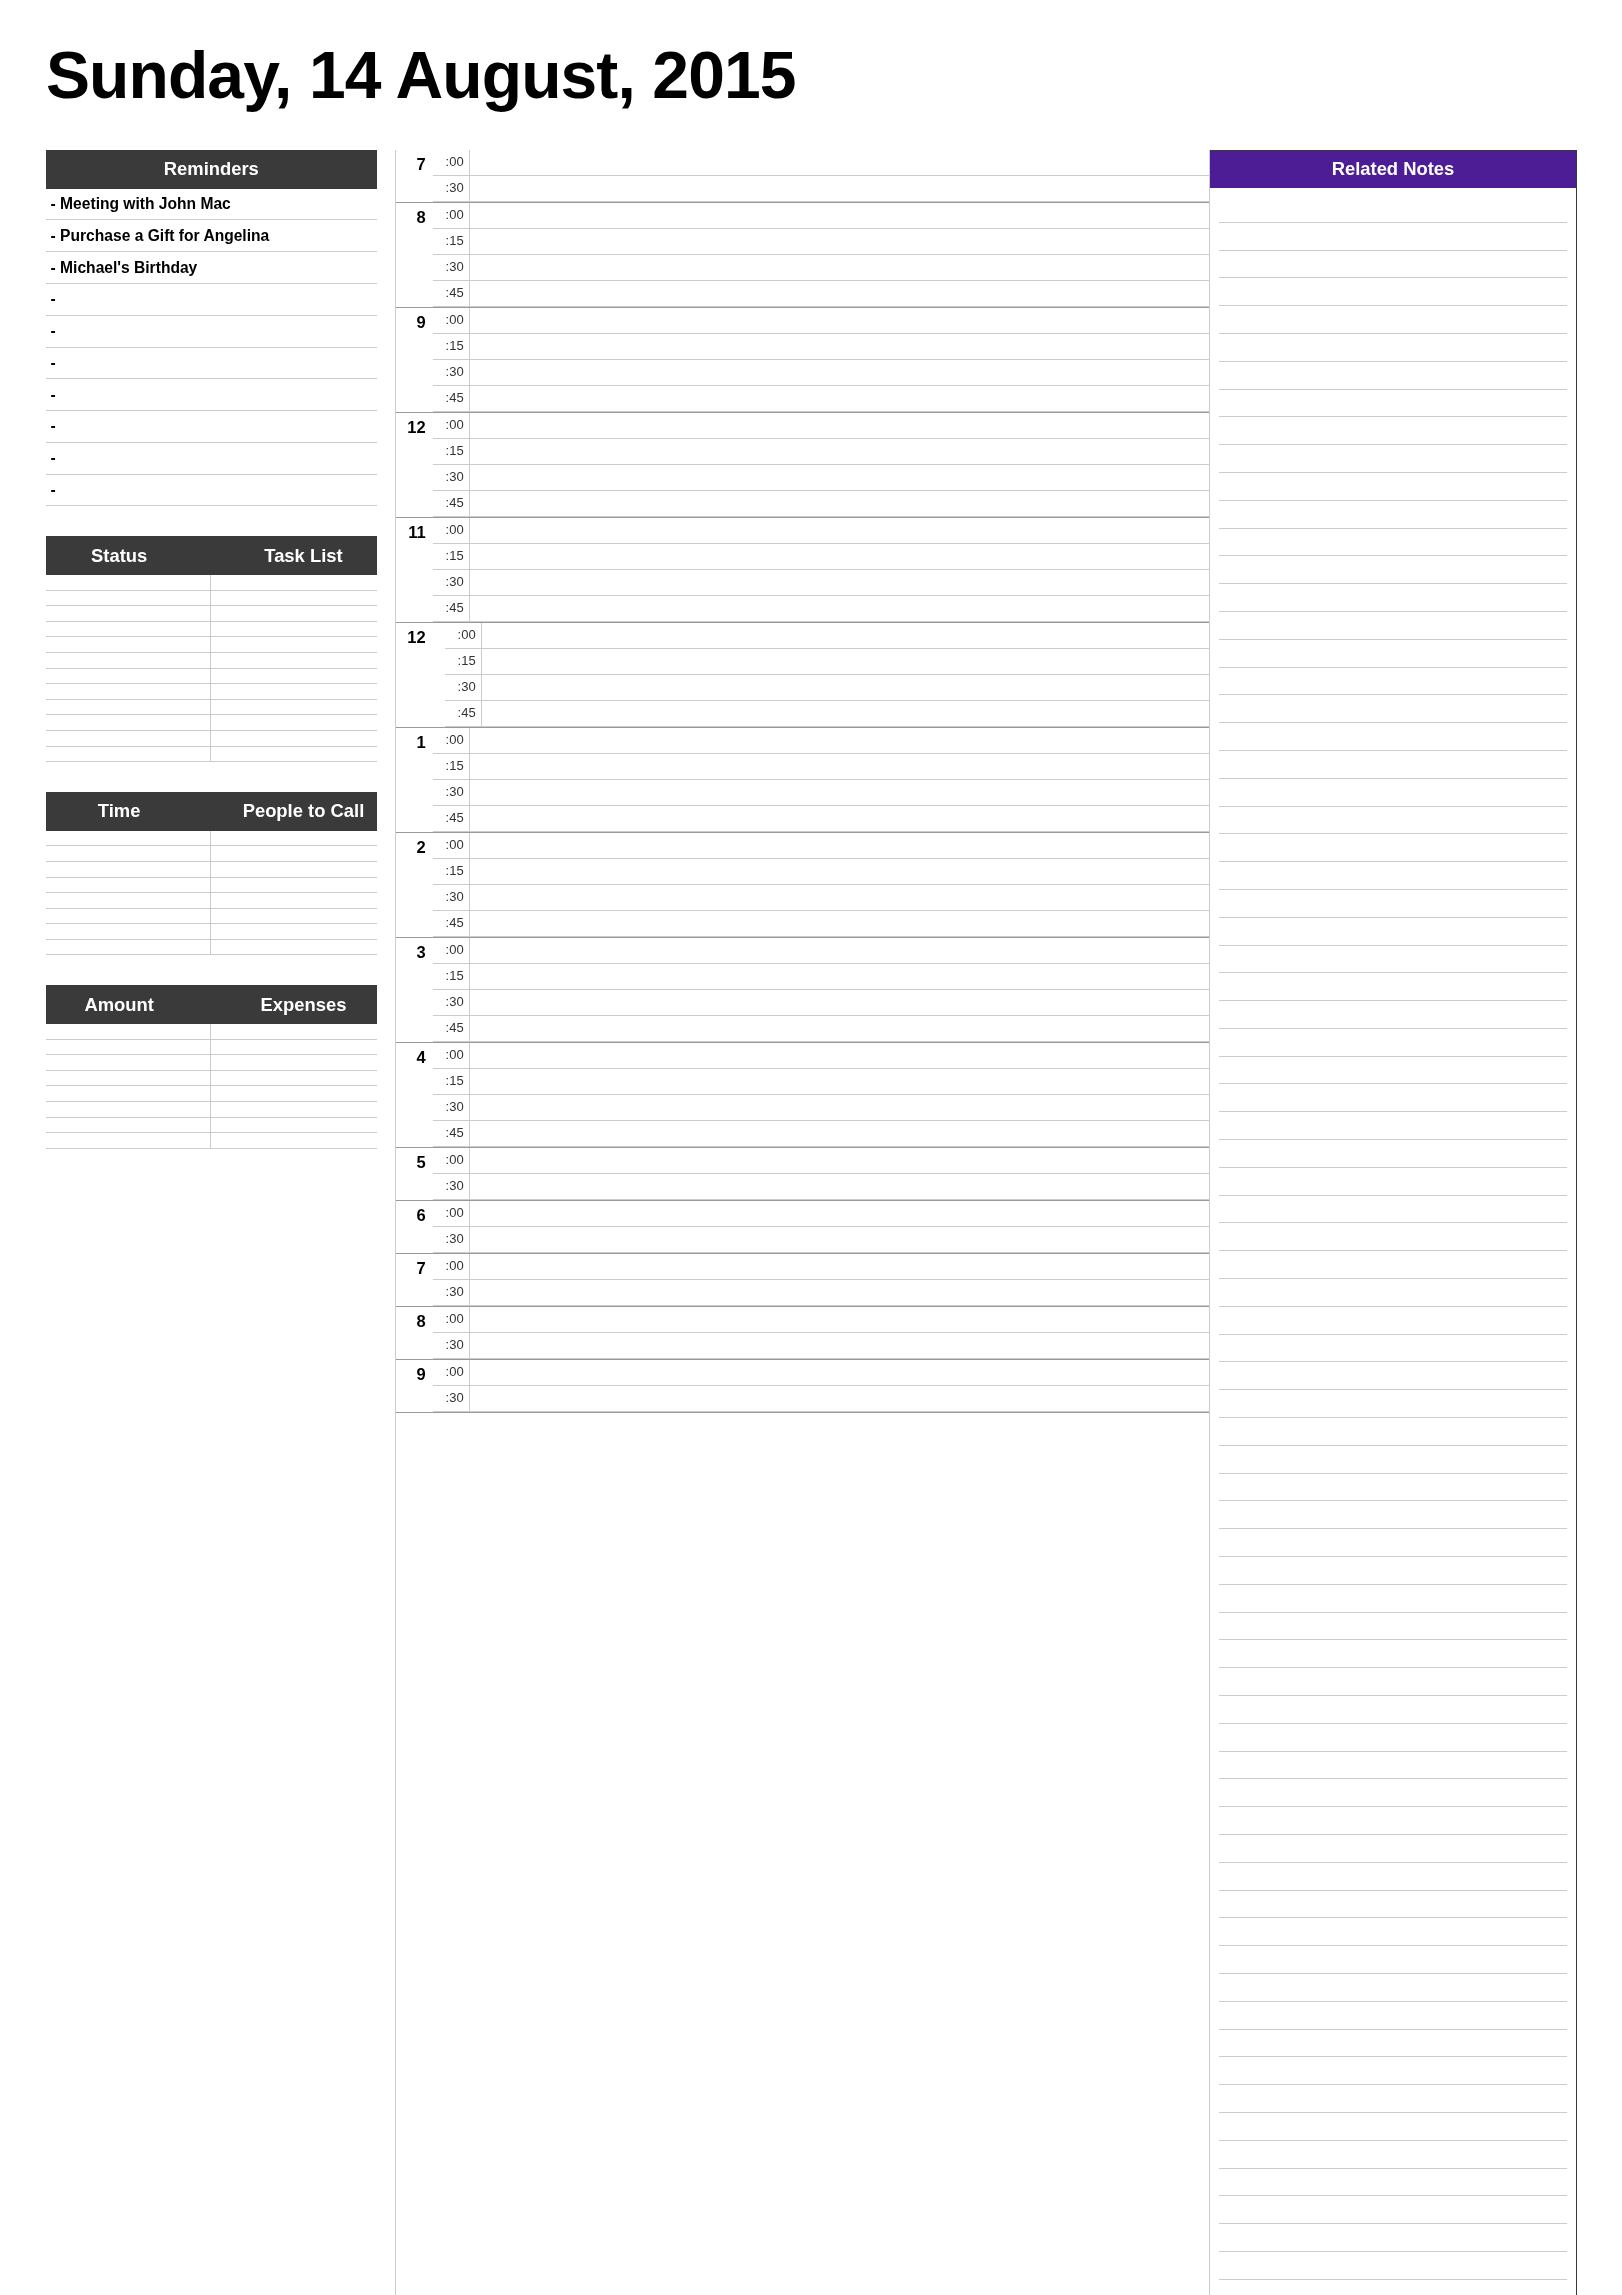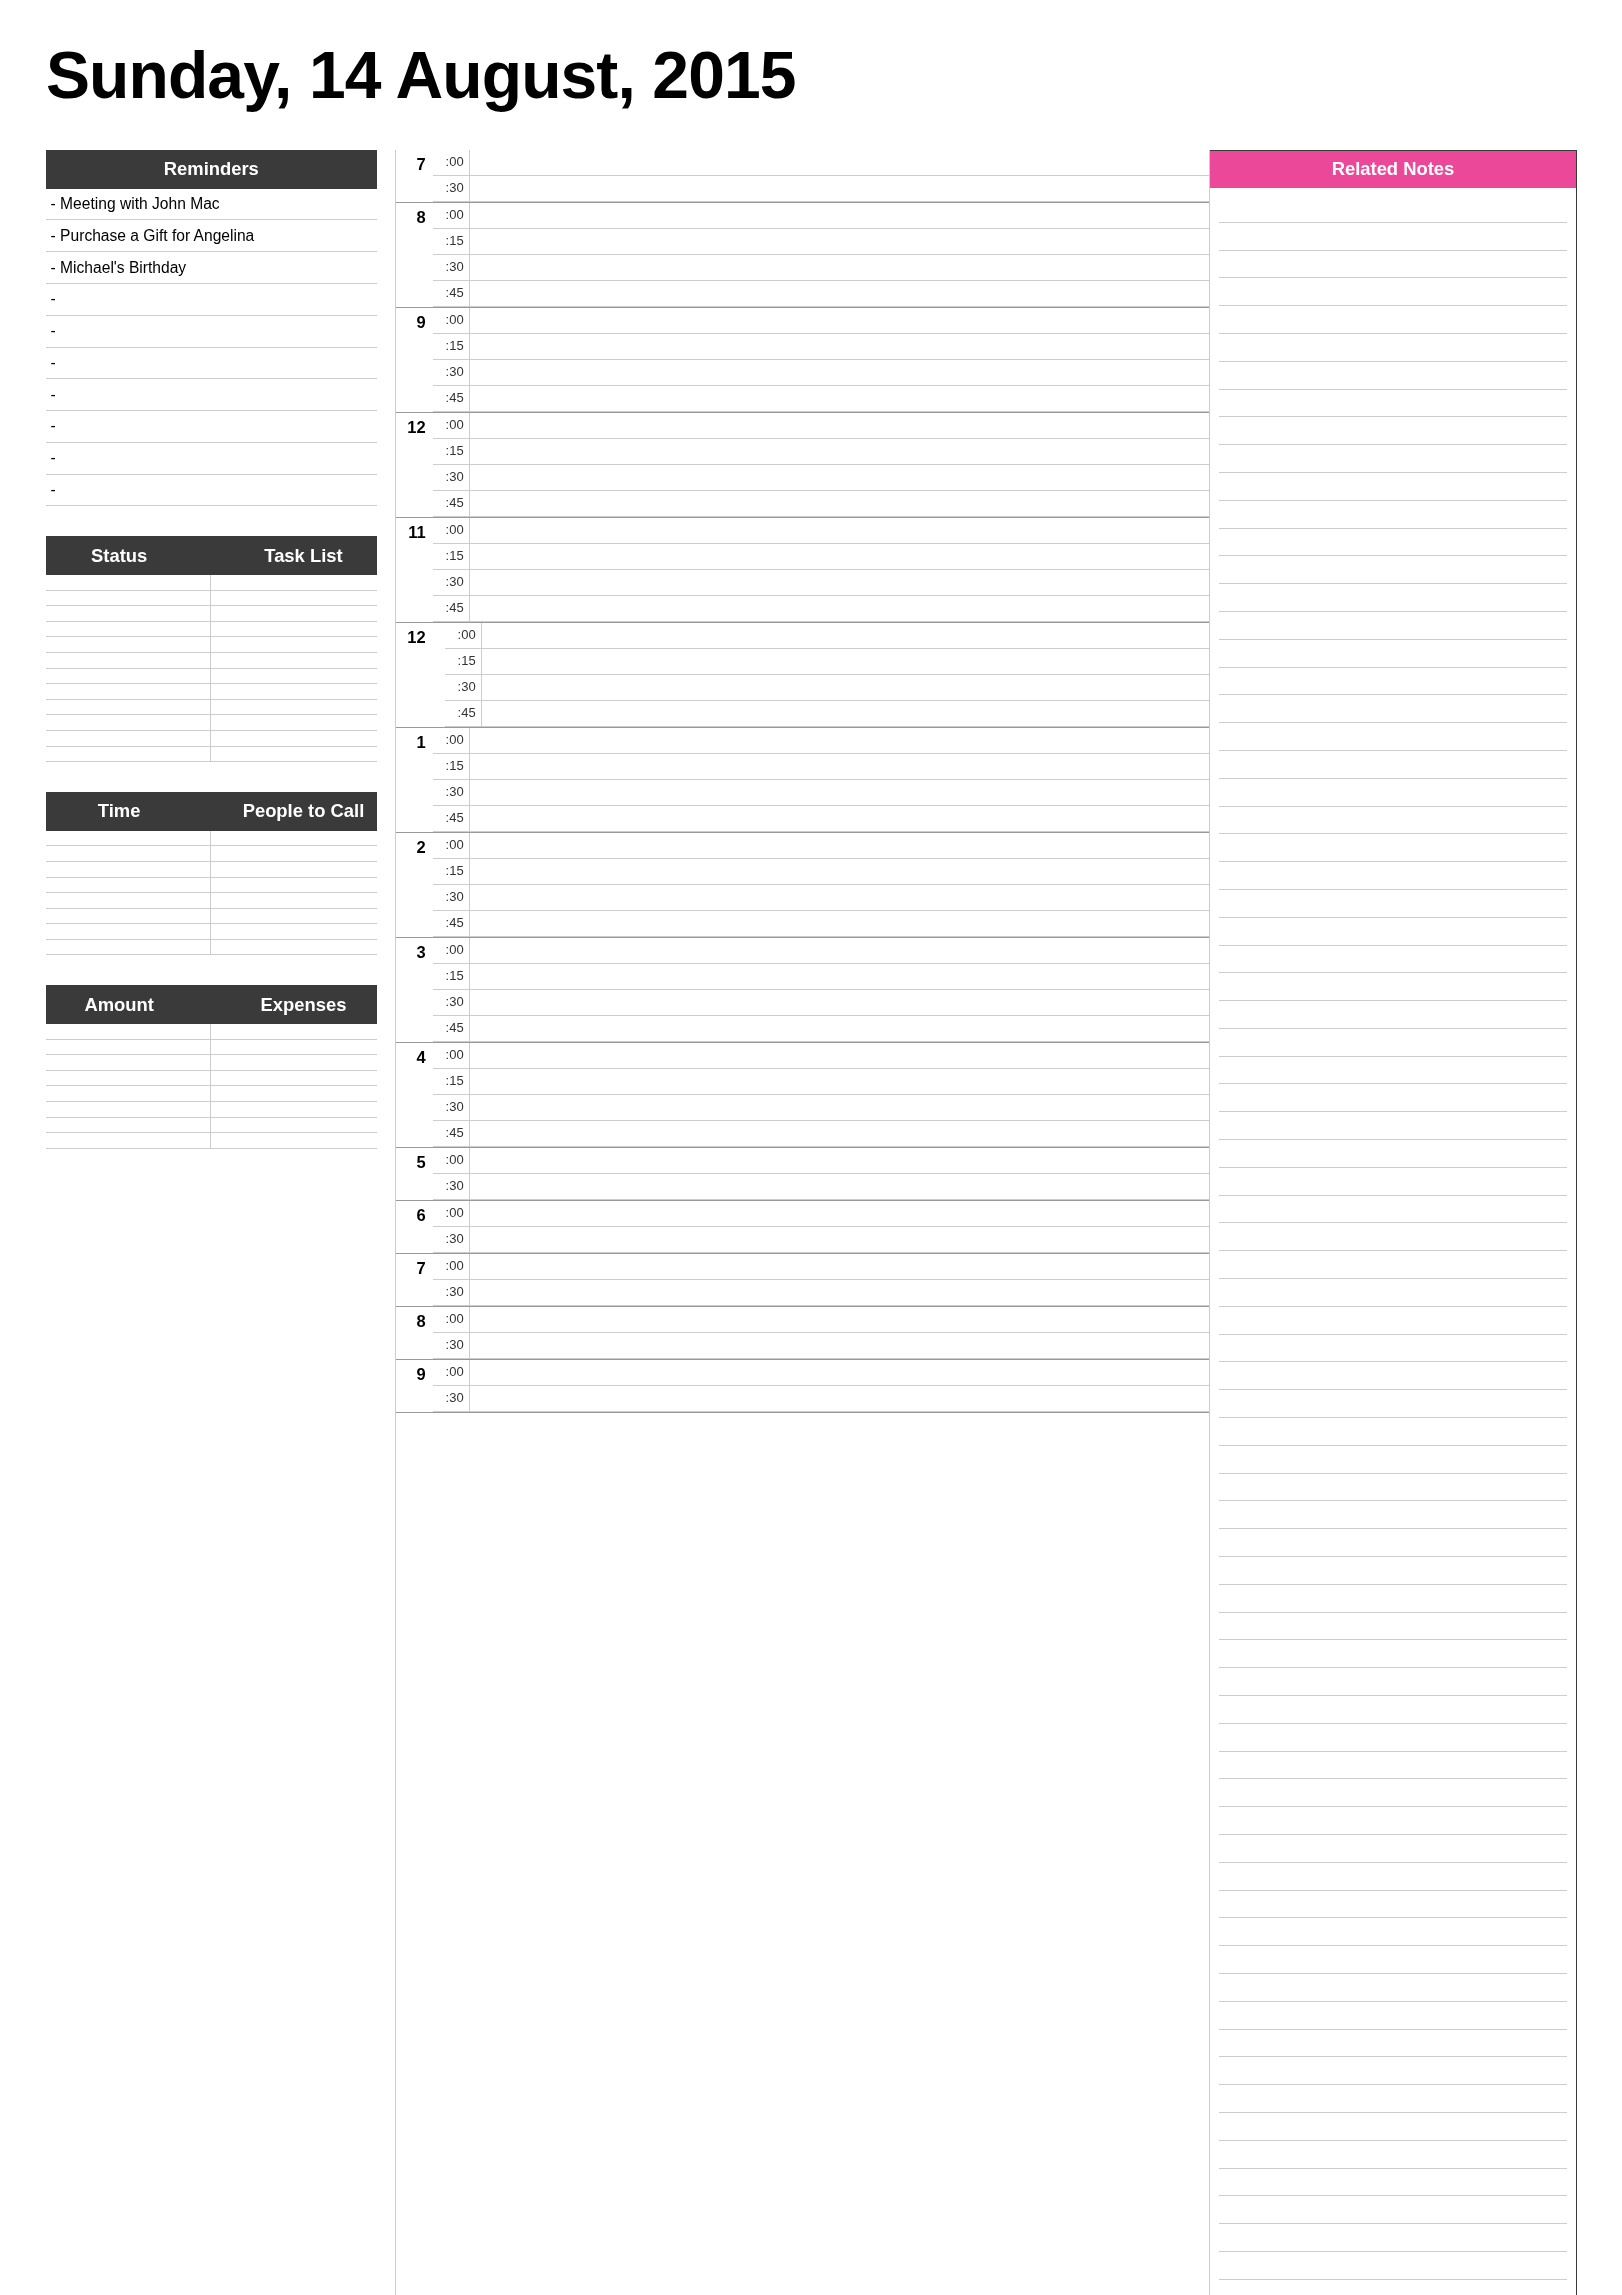--- a/index.html
+++ b/index.html
@@ -51,20 +51,21 @@
     }
     .section-header-split .col-header {
       text-align: center;
       padding: 7.3px 9.2px;
     }
     .reminder-row {
       display: flex;
       border-bottom: 0.9px solid #ccc;
       padding: 6.4px 4.6px;
       font-size: 15.6px;
+      font-weight: bold;
     }
     .table-row-split {
       display: grid;
       grid-template-columns: 1fr 1fr;
       border-bottom: 0.9px solid #ccc;
     }
     .table-cell {
       padding: 7.3px 4.6px;
       font-size: 15.6px;
       border-right: 0.9px solid #ccc;
@@ -122,21 +123,21 @@
     }
     .hour-group {
       border-bottom: 0.9px solid #999;
     }
     
     .right-column {
       border: 0.9px solid #3a3a3a;
       border-left: none;
     }
     .notes-header {
-      background: #ec4899;
+      background: #4c1d95;
       color: #fff;
       text-align: center;
       font-size: 18.4px;
       font-weight: bold;
       padding: 7.3px 9.2px;
     }
     .notes-content {
       padding: 9.2px;
     }
     .notes-line {

